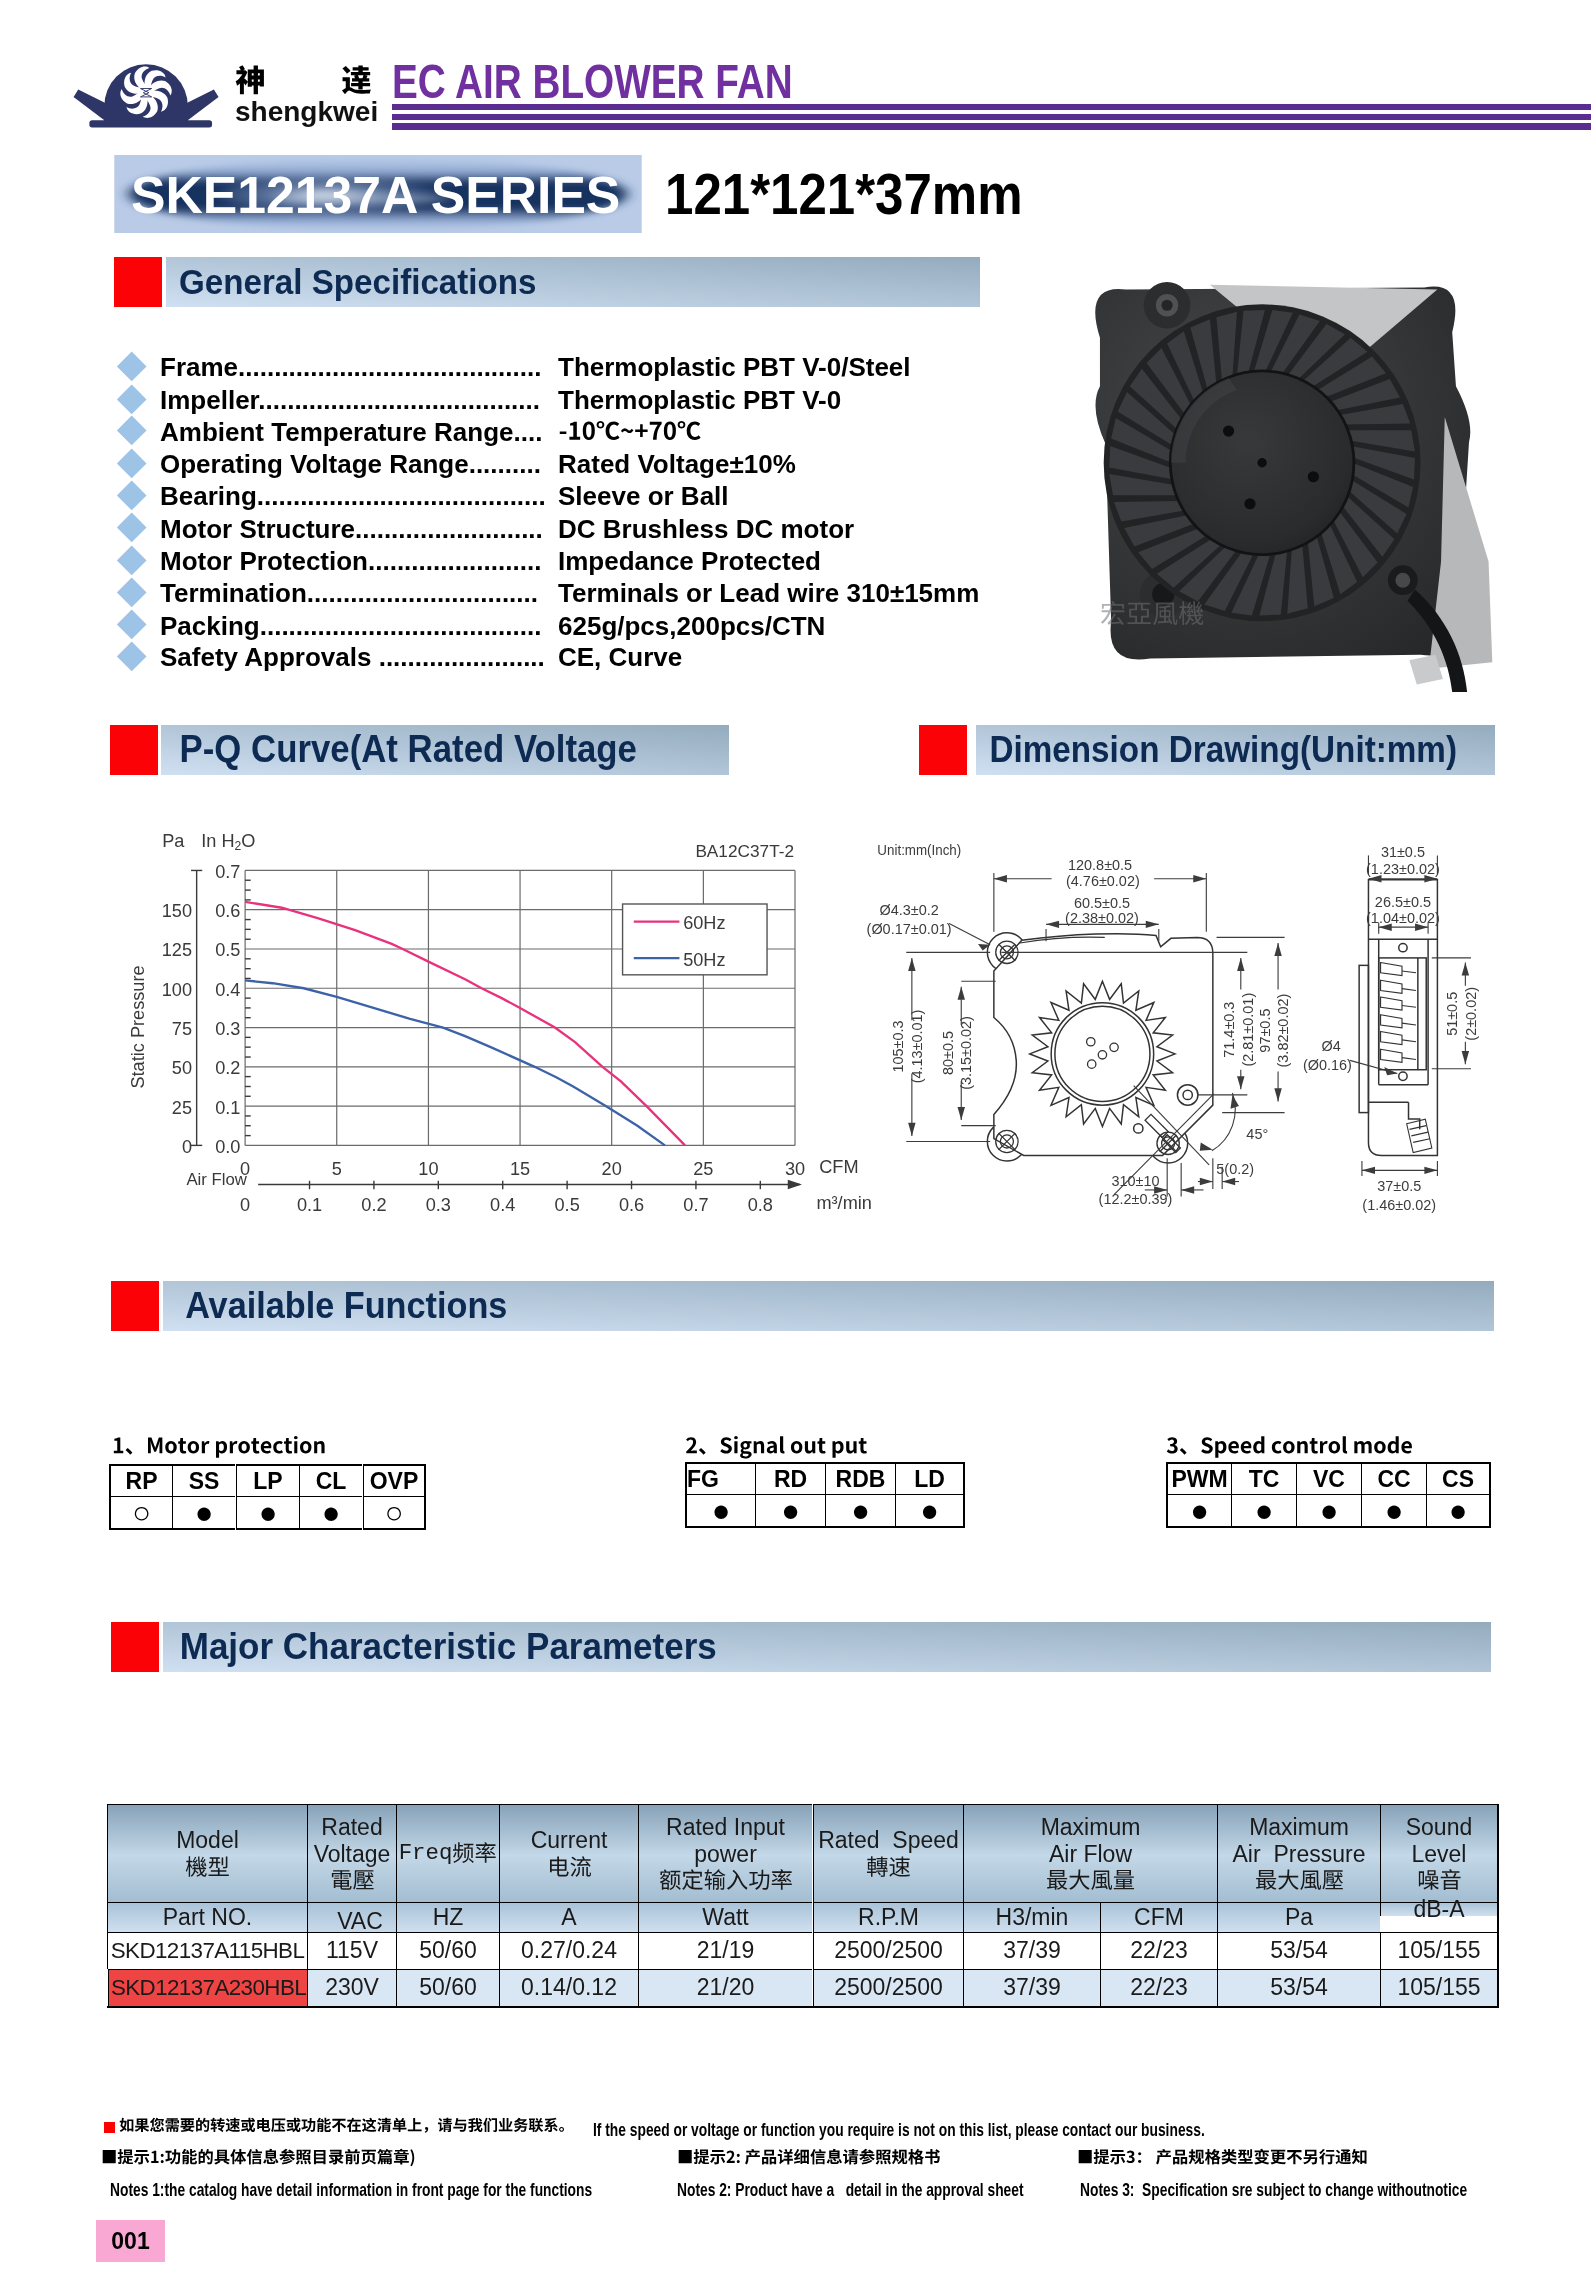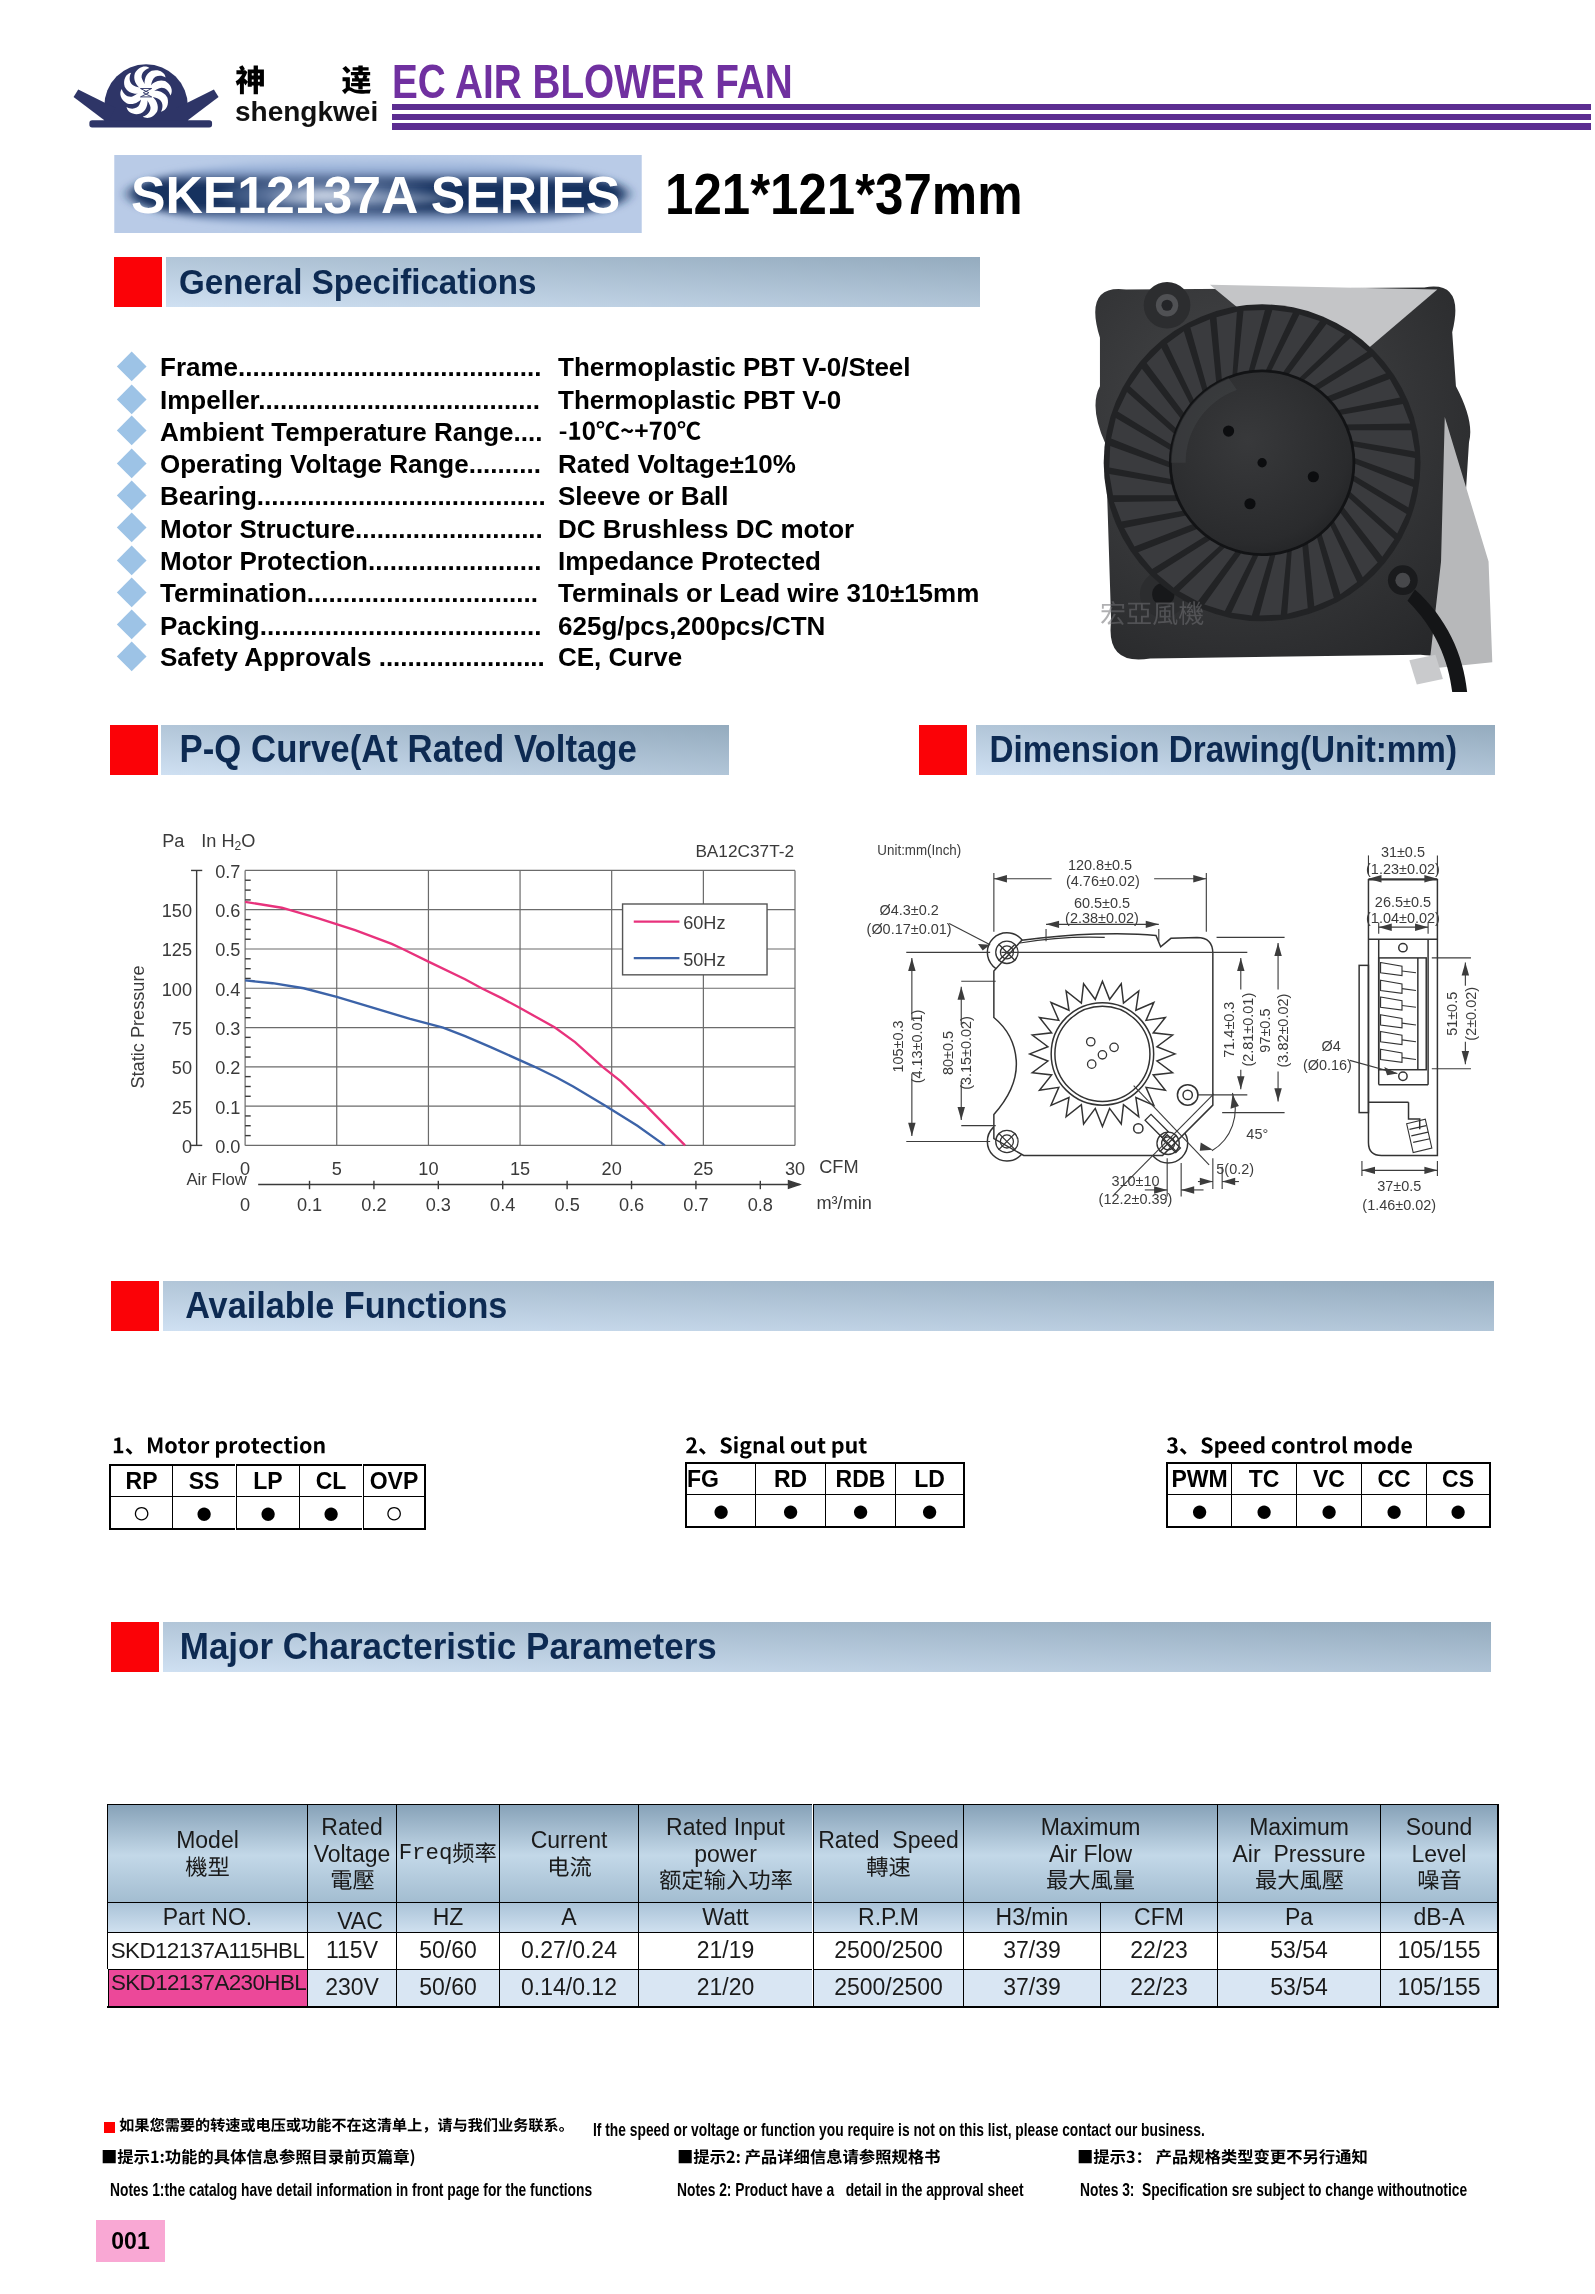--- a/index.html
+++ b/index.html
@@ -546,34 +546,34 @@
       </svg></div>
     <div style="position:absolute;left:0px;top:98px;width:200px;height:30px;box-sizing:border-box;border-left:1.9px solid #000;border-top:1.9px solid #000;background:linear-gradient(to bottom,#aac3d8,#cfe0ef);text-align:center;font-size:23px;color:#1a1a1a;display:flex;flex-direction:column;justify-content:center;align-items:center;line-height:1.18;">Part NO.</div>
     <div style="position:absolute;left:200px;top:98px;width:89px;height:38px;box-sizing:border-box;border-left:1.9px solid #000;border-top:1.9px solid #000;background:linear-gradient(to bottom,#aac3d8,#cfe0ef);text-align:center;font-size:23px;color:#1a1a1a;display:flex;flex-direction:column;justify-content:center;align-items:center;line-height:1.18;padding-left:16px;">VAC</div>
     <div style="position:absolute;left:289px;top:98px;width:103px;height:30px;box-sizing:border-box;border-left:1.9px solid #000;border-top:1.9px solid #000;background:linear-gradient(to bottom,#aac3d8,#cfe0ef);text-align:center;font-size:23px;color:#1a1a1a;display:flex;flex-direction:column;justify-content:center;align-items:center;line-height:1.18;">HZ</div>
     <div style="position:absolute;left:392px;top:98px;width:139px;height:30px;box-sizing:border-box;border-left:1.9px solid #000;border-top:1.9px solid #000;background:linear-gradient(to bottom,#aac3d8,#cfe0ef);text-align:center;font-size:23px;color:#1a1a1a;display:flex;flex-direction:column;justify-content:center;align-items:center;line-height:1.18;">A</div>
     <div style="position:absolute;left:531px;top:98px;width:174px;height:30px;box-sizing:border-box;border-left:1.9px solid #000;border-top:1.9px solid #000;background:linear-gradient(to bottom,#aac3d8,#cfe0ef);text-align:center;font-size:23px;color:#1a1a1a;display:flex;flex-direction:column;justify-content:center;align-items:center;line-height:1.18;">Watt</div>
     <div style="position:absolute;left:706px;top:98px;width:150px;height:30px;box-sizing:border-box;border-left:1.9px solid #000;border-top:1.9px solid #000;background:linear-gradient(to bottom,#aac3d8,#cfe0ef);text-align:center;font-size:23px;color:#1a1a1a;display:flex;flex-direction:column;justify-content:center;align-items:center;line-height:1.18;">R.P.M</div>
     <div style="position:absolute;left:856px;top:98px;width:137px;height:30px;box-sizing:border-box;border-left:1.9px solid #000;border-top:1.9px solid #000;background:linear-gradient(to bottom,#aac3d8,#cfe0ef);text-align:center;font-size:23px;color:#1a1a1a;display:flex;flex-direction:column;justify-content:center;align-items:center;line-height:1.18;">H3/min</div>
     <div style="position:absolute;left:993px;top:98px;width:117px;height:30px;box-sizing:border-box;border-left:1.9px solid #000;border-top:1.9px solid #000;background:linear-gradient(to bottom,#aac3d8,#cfe0ef);text-align:center;font-size:23px;color:#1a1a1a;display:flex;flex-direction:column;justify-content:center;align-items:center;line-height:1.18;">CFM</div>
     <div style="position:absolute;left:1110px;top:98px;width:163px;height:30px;box-sizing:border-box;border-left:1.9px solid #000;border-top:1.9px solid #000;background:linear-gradient(to bottom,#aac3d8,#cfe0ef);text-align:center;font-size:23px;color:#1a1a1a;display:flex;flex-direction:column;justify-content:center;align-items:center;line-height:1.18;">Pa</div>
-    <div style="position:absolute;left:1273px;top:98px;width:117px;height:30px;box-sizing:border-box;border-left:1.9px solid #000;border-top:1.9px solid #000;background:linear-gradient(to bottom,#aac3d8,#cfe0ef);text-align:center;font-size:23px;color:#1a1a1a;display:flex;flex-direction:column;justify-content:center;align-items:center;line-height:1.18;">dB-A</div>
+    <div style="position:absolute;left:1273px;top:98px;width:117px;height:14px;box-sizing:border-box;border-left:1.9px solid #000;border-top:1.9px solid #000;background:linear-gradient(to bottom,#aac3d8,#cfe0ef);text-align:center;font-size:23px;color:#1a1a1a;display:flex;flex-direction:column;justify-content:center;align-items:center;line-height:1.18;">dB-A</div>
     <div style="position:absolute;left:0px;top:128px;width:200px;height:37px;box-sizing:border-box;border-left:1.9px solid #000;border-top:1.9px solid #000;background:#fff;text-align:center;font-size:22.4px;color:#1a1a1a;display:flex;flex-direction:column;justify-content:center;align-items:center;line-height:1.18;">
       <span style="letter-spacing:-0.6px">SKD12137A115HBL</span>
     </div>
     <div style="position:absolute;left:200px;top:128px;width:89px;height:37px;box-sizing:border-box;border-left:1.9px solid #000;border-top:1.9px solid #000;background:#fff;text-align:center;font-size:23px;color:#1a1a1a;display:flex;flex-direction:column;justify-content:center;align-items:center;line-height:1.18;">115V</div>
     <div style="position:absolute;left:289px;top:128px;width:103px;height:37px;box-sizing:border-box;border-left:1.9px solid #000;border-top:1.9px solid #000;background:#fff;text-align:center;font-size:23px;color:#1a1a1a;display:flex;flex-direction:column;justify-content:center;align-items:center;line-height:1.18;">50/60</div>
     <div style="position:absolute;left:392px;top:128px;width:139px;height:37px;box-sizing:border-box;border-left:1.9px solid #000;border-top:1.9px solid #000;background:#fff;text-align:center;font-size:23px;color:#1a1a1a;display:flex;flex-direction:column;justify-content:center;align-items:center;line-height:1.18;">0.27/0.24</div>
     <div style="position:absolute;left:531px;top:128px;width:174px;height:37px;box-sizing:border-box;border-left:1.9px solid #000;border-top:1.9px solid #000;background:#fff;text-align:center;font-size:23px;color:#1a1a1a;display:flex;flex-direction:column;justify-content:center;align-items:center;line-height:1.18;">21/19</div>
     <div style="position:absolute;left:706px;top:128px;width:150px;height:37px;box-sizing:border-box;border-left:1.9px solid #000;border-top:1.9px solid #000;background:#fff;text-align:center;font-size:23px;color:#1a1a1a;display:flex;flex-direction:column;justify-content:center;align-items:center;line-height:1.18;">2500/2500</div>
     <div style="position:absolute;left:856px;top:128px;width:137px;height:37px;box-sizing:border-box;border-left:1.9px solid #000;border-top:1.9px solid #000;background:#fff;text-align:center;font-size:23px;color:#1a1a1a;display:flex;flex-direction:column;justify-content:center;align-items:center;line-height:1.18;">37/39</div>
     <div style="position:absolute;left:993px;top:128px;width:117px;height:37px;box-sizing:border-box;border-left:1.9px solid #000;border-top:1.9px solid #000;background:#fff;text-align:center;font-size:23px;color:#1a1a1a;display:flex;flex-direction:column;justify-content:center;align-items:center;line-height:1.18;">22/23</div>
     <div style="position:absolute;left:1110px;top:128px;width:163px;height:37px;box-sizing:border-box;border-left:1.9px solid #000;border-top:1.9px solid #000;background:#fff;text-align:center;font-size:23px;color:#1a1a1a;display:flex;flex-direction:column;justify-content:center;align-items:center;line-height:1.18;">53/54</div>
     <div style="position:absolute;left:1273px;top:128px;width:117px;height:37px;box-sizing:border-box;border-left:1.9px solid #000;border-top:1.9px solid #000;background:#fff;text-align:center;font-size:23px;color:#1a1a1a;display:flex;flex-direction:column;justify-content:center;align-items:center;line-height:1.18;">105/155</div>
-    <div style="position:absolute;left:1px;top:165px;width:200px;height:37px;box-sizing:border-box;border-left:1.9px solid #000;border-top:1.9px solid #000;background:#ec4899;text-align:center;font-size:22.4px;color:#1a1a1a;display:flex;flex-direction:column;justify-content:flex-start;align-items:center;line-height:1.18;">
+    <div style="position:absolute;left:1px;top:165px;width:200px;height:37px;box-sizing:border-box;border-left:1.9px solid #000;border-top:1.9px solid #000;background:#ef4444;text-align:center;font-size:22.4px;color:#1a1a1a;display:flex;flex-direction:column;justify-content:center;align-items:center;line-height:1.18;">
       <span style="letter-spacing:-0.6px">SKD12137A230HBL</span>
     </div>
     <div style="position:absolute;left:200px;top:165px;width:89px;height:37px;box-sizing:border-box;border-left:1.9px solid #000;border-top:1.9px solid #000;background:#d9e6f3;text-align:center;font-size:23px;color:#1a1a1a;display:flex;flex-direction:column;justify-content:center;align-items:center;line-height:1.18;">230V</div>
     <div style="position:absolute;left:289px;top:165px;width:103px;height:37px;box-sizing:border-box;border-left:1.9px solid #000;border-top:1.9px solid #000;background:#d9e6f3;text-align:center;font-size:23px;color:#1a1a1a;display:flex;flex-direction:column;justify-content:center;align-items:center;line-height:1.18;">50/60</div>
     <div style="position:absolute;left:392px;top:165px;width:139px;height:37px;box-sizing:border-box;border-left:1.9px solid #000;border-top:1.9px solid #000;background:#d9e6f3;text-align:center;font-size:23px;color:#1a1a1a;display:flex;flex-direction:column;justify-content:center;align-items:center;line-height:1.18;">0.14/0.12</div>
     <div style="position:absolute;left:531px;top:165px;width:174px;height:37px;box-sizing:border-box;border-left:1.9px solid #000;border-top:1.9px solid #000;background:#d9e6f3;text-align:center;font-size:23px;color:#1a1a1a;display:flex;flex-direction:column;justify-content:center;align-items:center;line-height:1.18;">21/20</div>
     <div style="position:absolute;left:706px;top:165px;width:150px;height:37px;box-sizing:border-box;border-left:1.9px solid #000;border-top:1.9px solid #000;background:#d9e6f3;text-align:center;font-size:23px;color:#1a1a1a;display:flex;flex-direction:column;justify-content:center;align-items:center;line-height:1.18;">2500/2500</div>
     <div style="position:absolute;left:856px;top:165px;width:137px;height:37px;box-sizing:border-box;border-left:1.9px solid #000;border-top:1.9px solid #000;background:#d9e6f3;text-align:center;font-size:23px;color:#1a1a1a;display:flex;flex-direction:column;justify-content:center;align-items:center;line-height:1.18;">37/39</div>
     <div style="position:absolute;left:993px;top:165px;width:117px;height:37px;box-sizing:border-box;border-left:1.9px solid #000;border-top:1.9px solid #000;background:#d9e6f3;text-align:center;font-size:23px;color:#1a1a1a;display:flex;flex-direction:column;justify-content:center;align-items:center;line-height:1.18;">22/23</div>
     <div style="position:absolute;left:1110px;top:165px;width:163px;height:37px;box-sizing:border-box;border-left:1.9px solid #000;border-top:1.9px solid #000;background:#d9e6f3;text-align:center;font-size:23px;color:#1a1a1a;display:flex;flex-direction:column;justify-content:center;align-items:center;line-height:1.18;">53/54</div>

